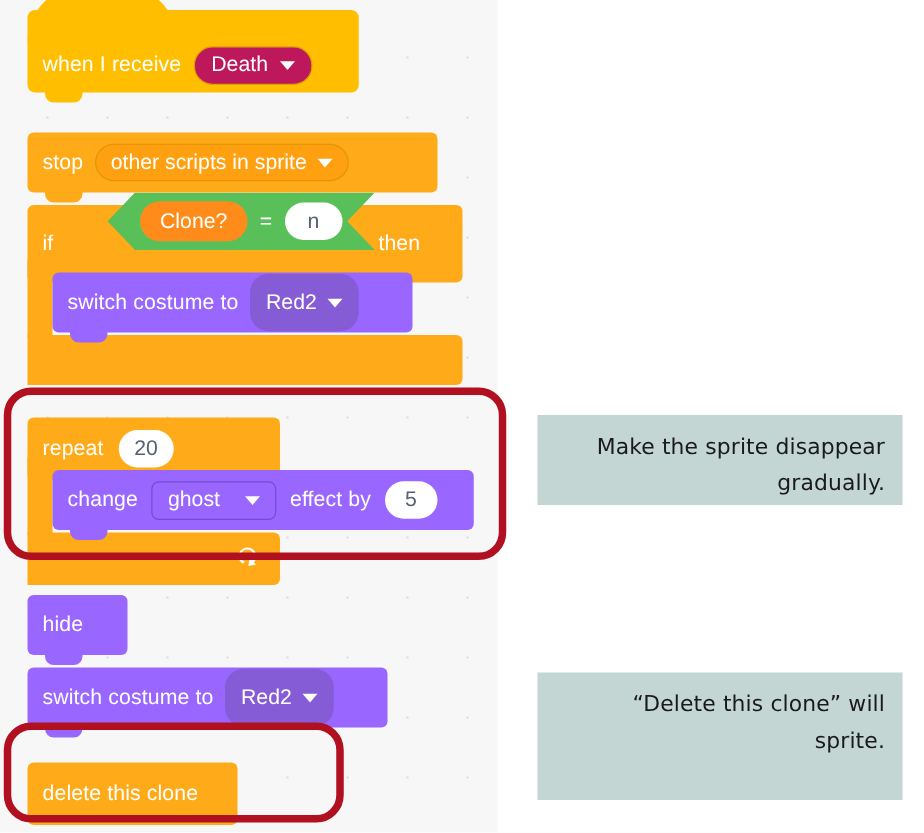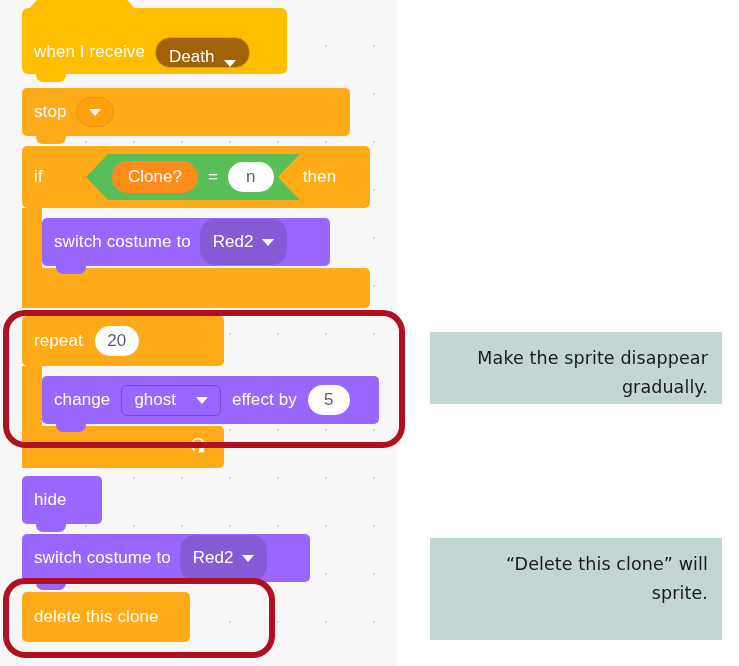--- a/index.html
+++ b/index.html
@@ -43,20 +43,21 @@
   }
   .hat .row {
     position: absolute; left: 0; top: 22px; width: 100%; height: 44px;
     display: flex; align-items: center; gap: 10px; padding-left: 12px;
   }
 
   
   .stackblk {
     background: #ffab19;
     border-radius: 5px;
+    margin-top: 18px;
   }
   .looksblk {
     background: #9966ff;
     border-radius: 5px;
   }
   .stackblk .row, .looksblk .row {
     height: 100%; display: flex; align-items: center; gap: 9px; padding-left: 12px;
   }
 
   
@@ -70,25 +71,25 @@
   
   .dd-orange {
     background: #ffa010;
     border: 1px solid #e69500;
     border-radius: 15px;
     height: 30px; padding: 0 12px;
     display: flex; align-items: center; gap: 9px;
     font-size: 17px; color: #fff;
   }
   .dd-yellow {
-    background: #a16207;
+    background: #be185d;
     border: 1px solid #e0a000;
     border-radius: 15px;
     height: 31px; padding: 0 13px;
-    display: flex; align-items: flex-end; gap: 10px;
+    display: flex; align-items: center; gap: 10px;
     font-size: 17px; color: #fff;
   }
   
   .dd-purple {
     background: #855cd6;
     border-radius: 15px;
     height: 46px; padding: 0 13px;
     display: flex; align-items: center; gap: 9px;
     font-size: 17px; color: #fff;
   }
@@ -184,20 +185,21 @@
           <span class="caret"></span>
         </span>
       </div>
       <div class="bump"></div>
     </div>
 
     <div class="blk stackblk" style="left:22px; top:88px; width:328px; height:48px;">
       <div class="row">
         <span class="lbl">stop</span>
         <span class="dd-orange">
+          <span>other scripts in sprite</span>
           <span class="caret"></span>
         </span>
       </div>
       <div class="bump" style="background:#ffab19;"></div>
     </div>
 
     <div class="blk stackblk" style="left:22px; top:146px; width:348px; height:62px;">
       <div class="row" style="gap:14px;">
         <span class="lbl">if</span>
         <span style="width:232px; display:block;"></span>

